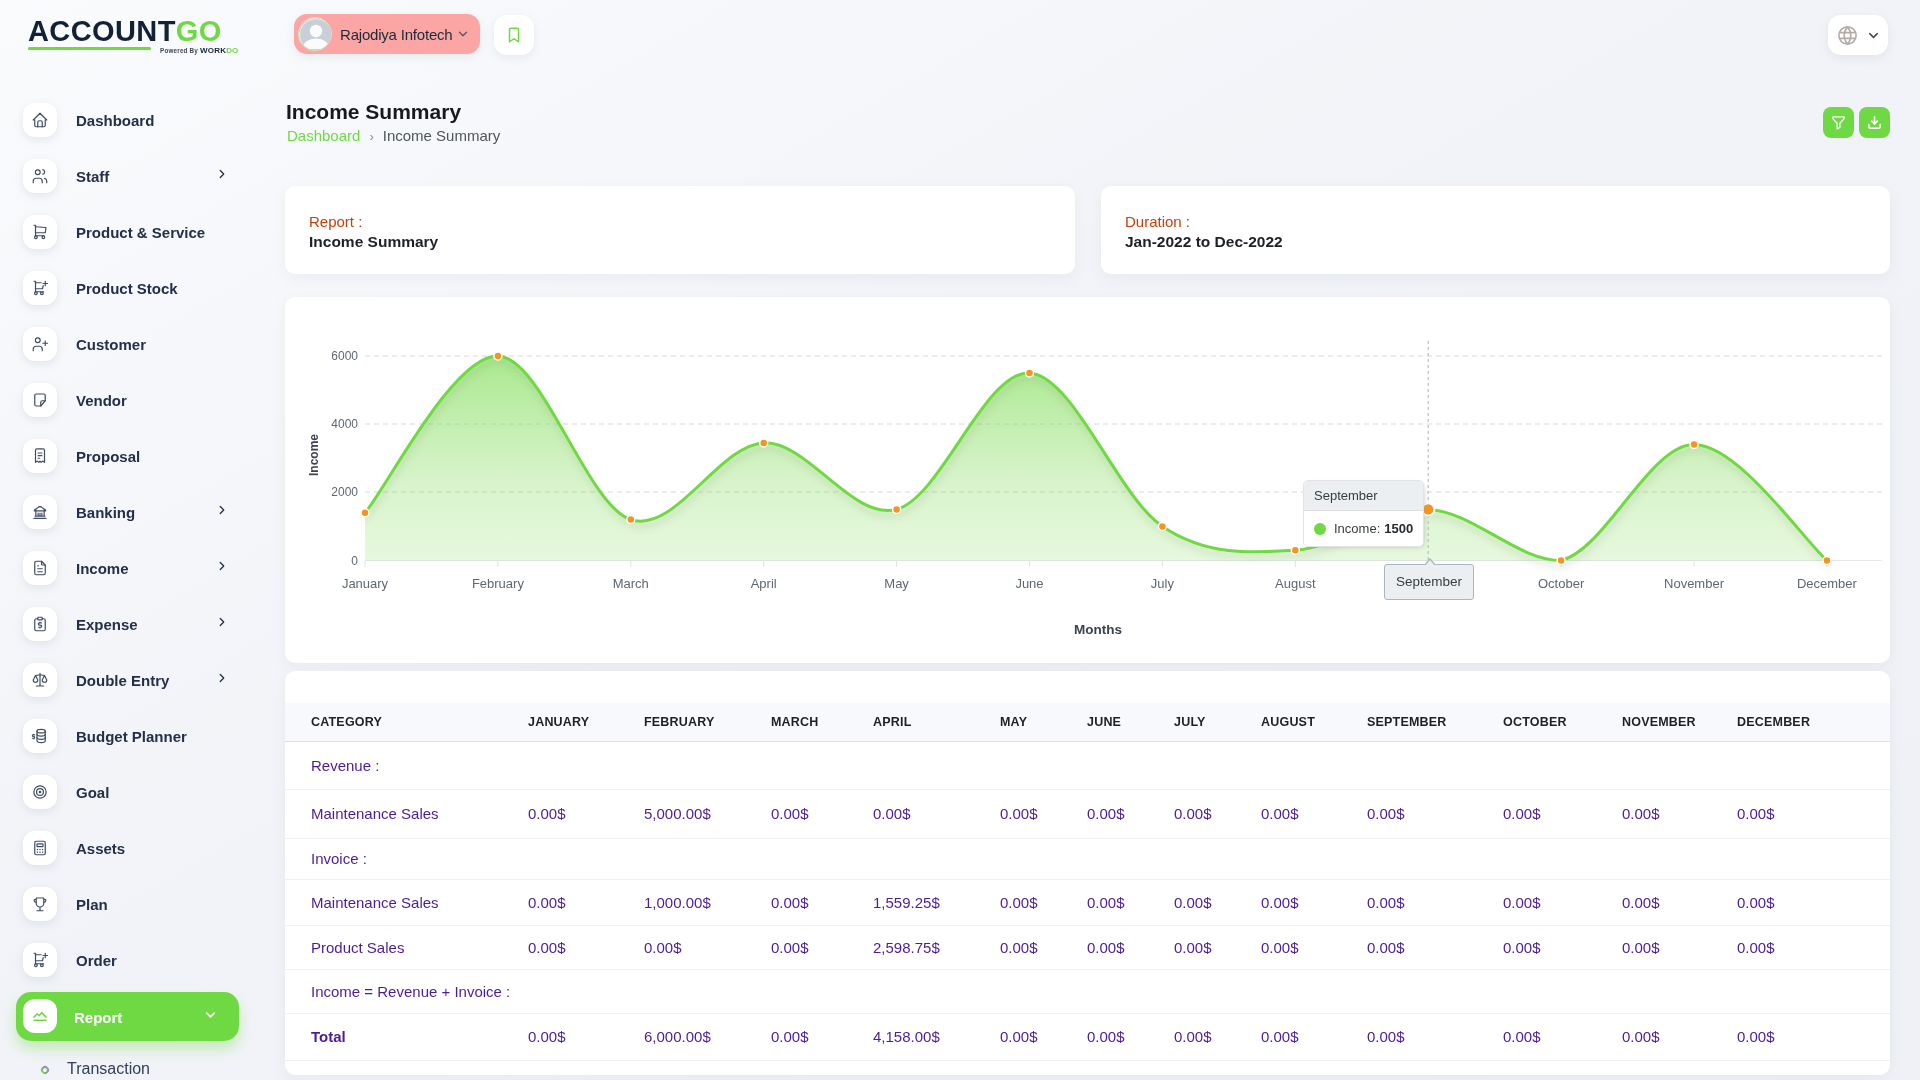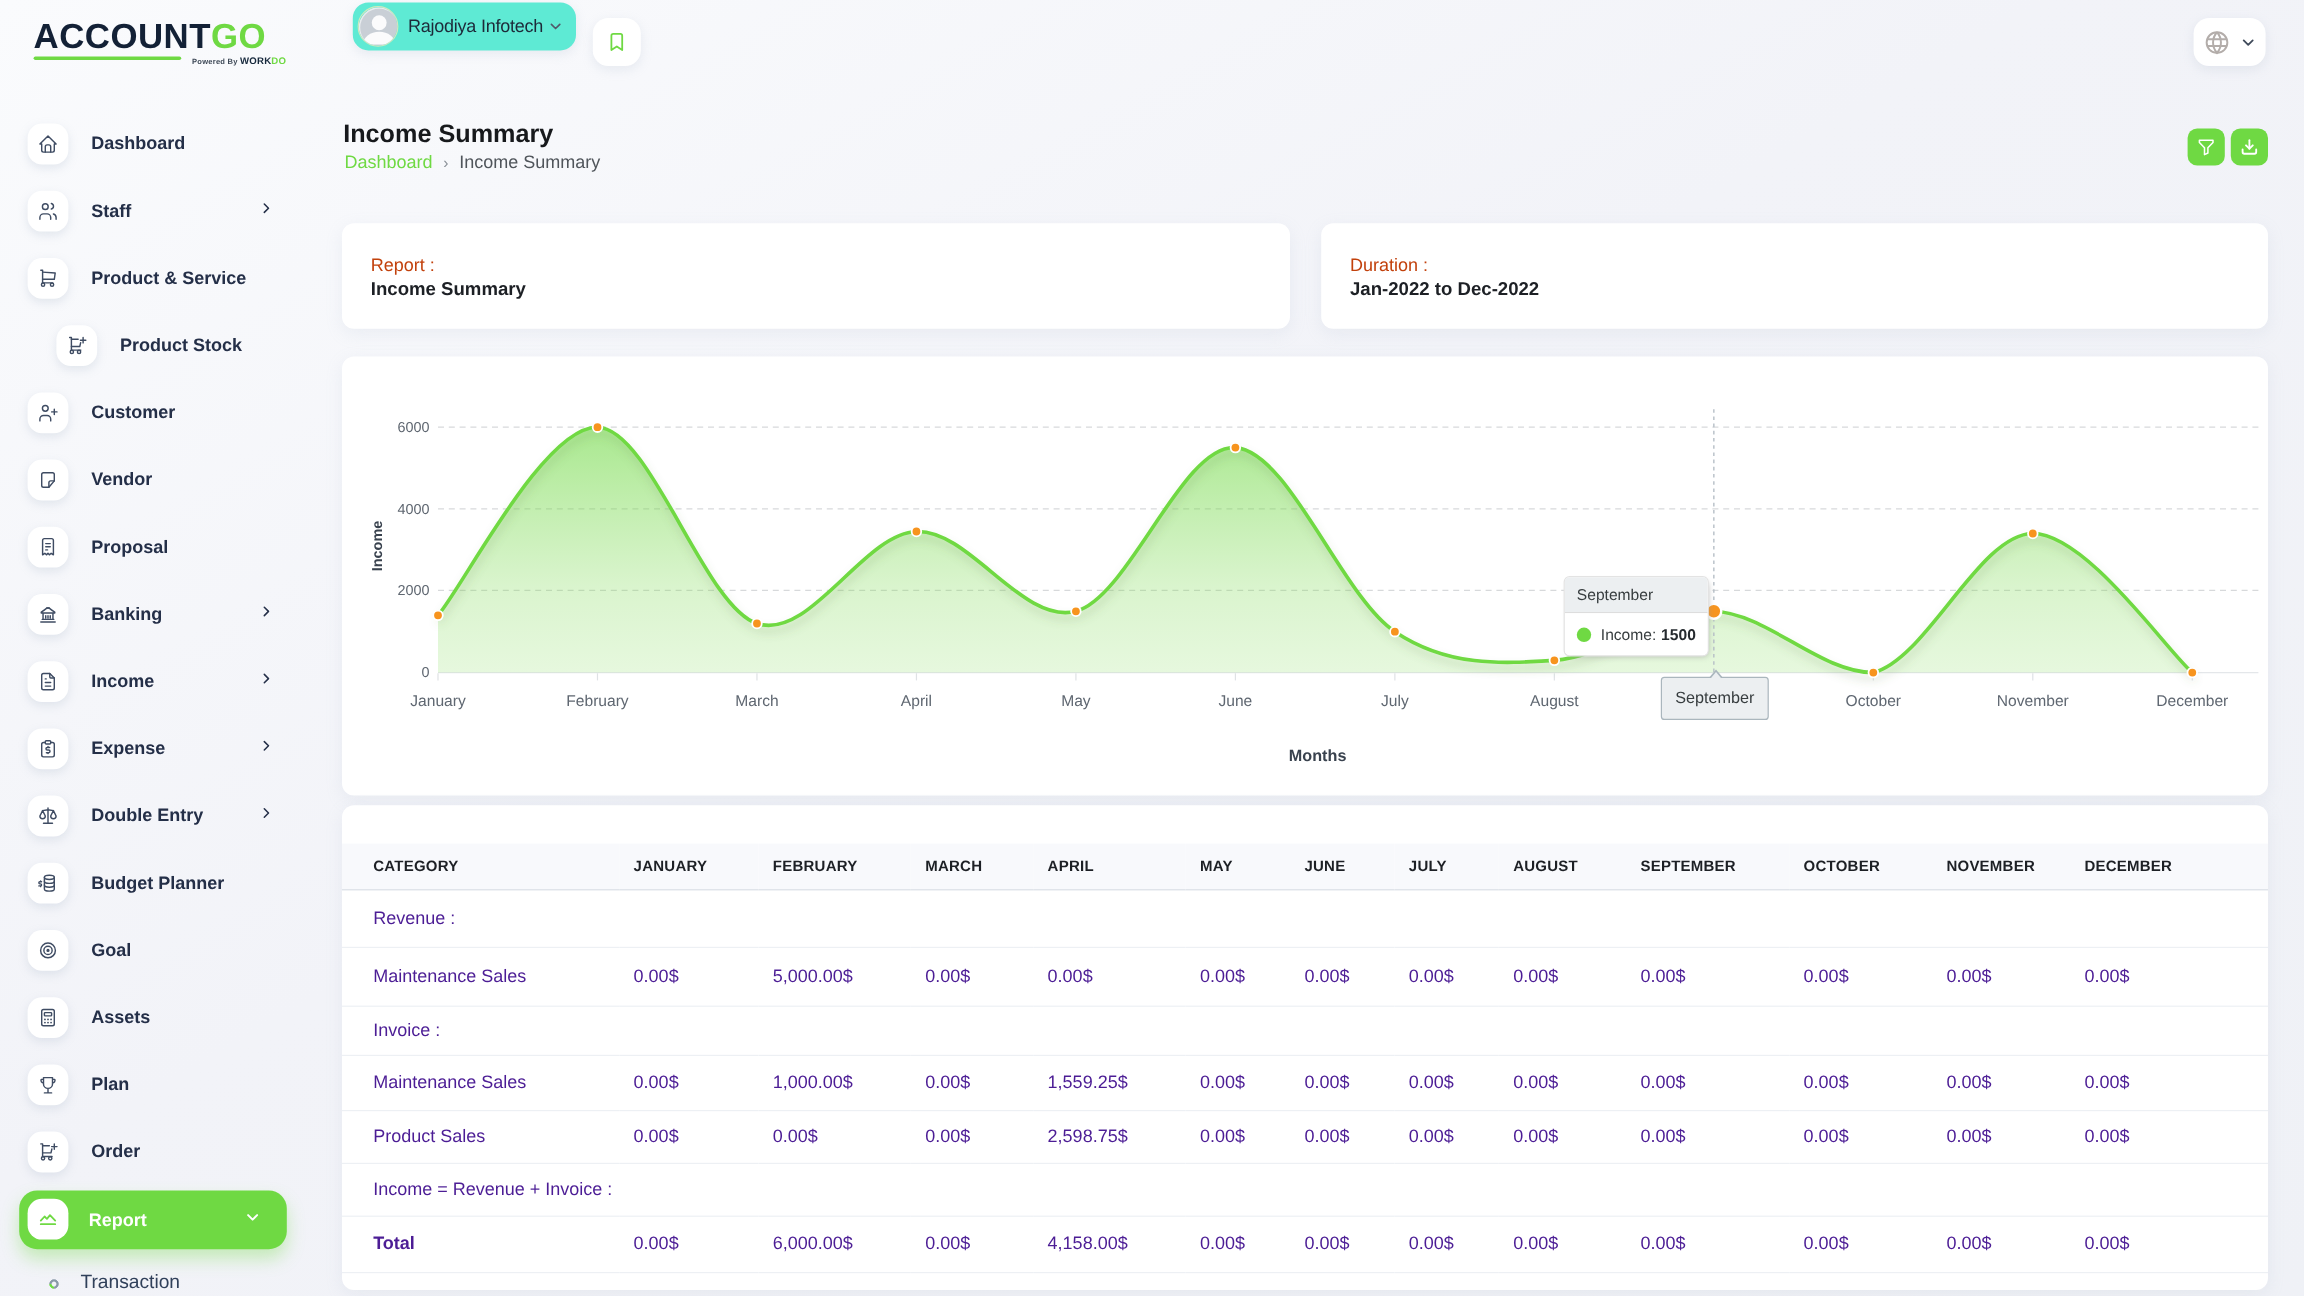--- a/index.html
+++ b/index.html
@@ -23,21 +23,21 @@
 .report-pill { position:absolute; left:16px; top:992px; width:223px; height:49px; background:#6fd943; border-radius:15px; box-shadow:0 8px 14px rgba(111,217,67,0.35); }
 .report-pill .ibox2 { position:absolute; left:7px; top:7px; width:34px; height:34px; background:#fff; border-radius:12px; color:#6fd943; }
 .report-pill .ibox2 svg { position:absolute; left:8px; top:8px; }
 .report-pill .rtext { position:absolute; left:58px; top:50%; transform:translateY(-50%); font-size:15px; font-weight:700; color:#fff; }
 .report-pill .chev { position:absolute; right:21px; top:50%; transform:translateY(-50%); color:#fff; }
 .sub-item { position:absolute; left:0; top:1056px; width:255px; height:32px; }
 .sub-item .dot { position:absolute; left:41px; top:10px; width:8px; height:8px; border-radius:50%; border:2px solid #8a9aa8; border-bottom-color:#6fd943; transform:rotate(45deg); }
 .sub-item .stext { position:absolute; left:67px; top:4px; font-size:16px; color:#30405a; }
 
 
-.company-pill { position:absolute; left:294px; top:2px; width:186px; height:40px; background:#5eead4; border-radius:13px; box-shadow:0 3px 10px rgba(160,175,195,0.2); }
+.company-pill { position:absolute; left:294px; top:14px; width:186px; height:40px; background:#fca5a5; border-radius:13px; box-shadow:0 3px 10px rgba(160,175,195,0.2); }
 .avatar { position:absolute; left:4px; top:3px; width:34px; height:34px; border-radius:50%; overflow:hidden; border:1px solid #cde9bd; }
 .company-pill .cname { position:absolute; left:46px; top:50%; transform:translateY(-50%); font-size:15px; letter-spacing:-0.2px; color:#1d2a39; font-weight:400; }
 .company-pill .cchev { position:absolute; right:10px; top:13px; color:#51596a; }
 .bookmark-btn { position:absolute; left:494px; top:15px; width:40px; height:40px; background:#fff; border-radius:13px; box-shadow:0 3px 10px rgba(160,175,195,0.2); color:#6fd943; }
 .bookmark-btn svg { position:absolute; left:11px; top:10px; }
 .lang-box { position:absolute; left:1828px; top:15px; width:60px; height:40px; background:#fff; border-radius:13px; box-shadow:0 3px 10px rgba(160,175,195,0.2); }
 .lang-box .globe { position:absolute; left:8px; top:9px; color:#b3adaa; }
 .lang-box .gchev { position:absolute; right:7px; top:13px; color:#3f4a5a; }
 
 
@@ -104,21 +104,21 @@
       <div class="ibox">
         <svg width="18" height="18" viewBox="0 0 24 24" fill="none" stroke="currentColor" stroke-width="1.6" stroke-linecap="round" stroke-linejoin="round">
           <circle cx="6.5" cy="19" r="1.8"></circle>
           <circle cx="16.5" cy="19" r="1.8"></circle>
           <path d="M17 17H6V3H4"></path>
           <path d="M6 5l14 1-1 7H6"></path>
         </svg>
       </div>
       <div class="mtext">Product &amp; Service</div>
     </div>
-  <div class="mi" style="top:260px;margin-left:24px;">
+  <div class="mi" style="top:260px;">
       <div class="ibox">
         <svg width="18" height="18" viewBox="0 0 24 24" fill="none" stroke="currentColor" stroke-width="1.6" stroke-linecap="round" stroke-linejoin="round">
           <circle cx="6.5" cy="19" r="1.8"></circle>
           <circle cx="14.5" cy="19" r="1.8"></circle>
           <path d="M16.5 17H6V3H4"></path>
           <path d="M6 5h7.5M6 13h9.3l1-4.3"></path>
           <path d="M16 6h6M19 3v6"></path>
         </svg>
       </div>
       <div class="mtext">Product Stock</div>

